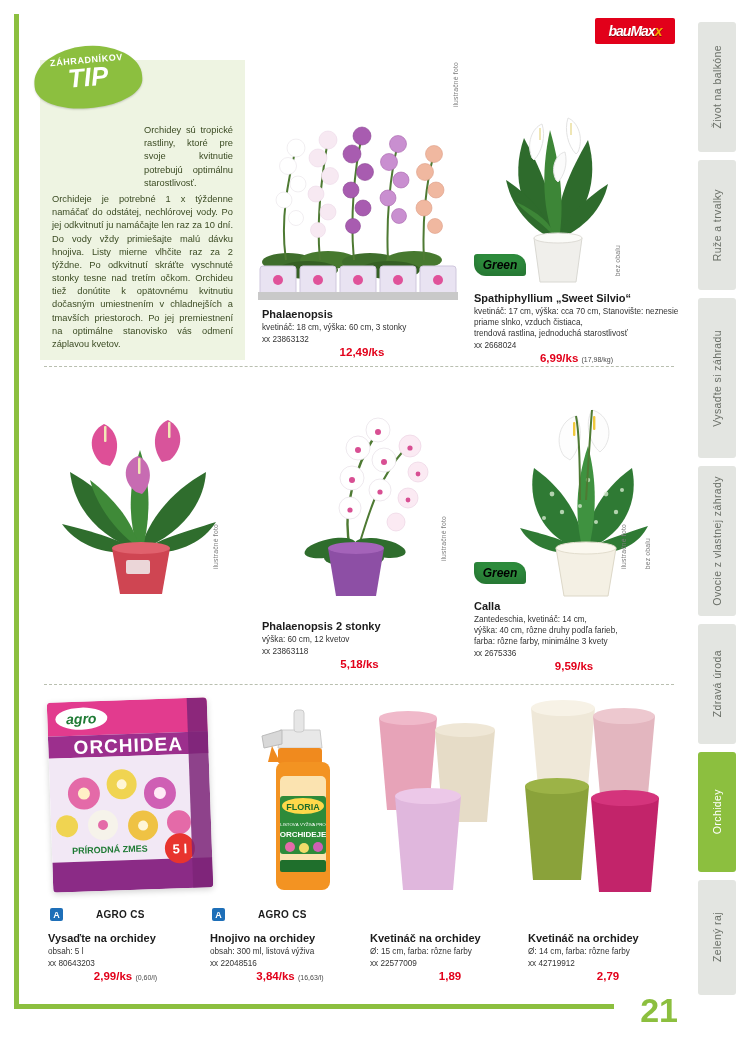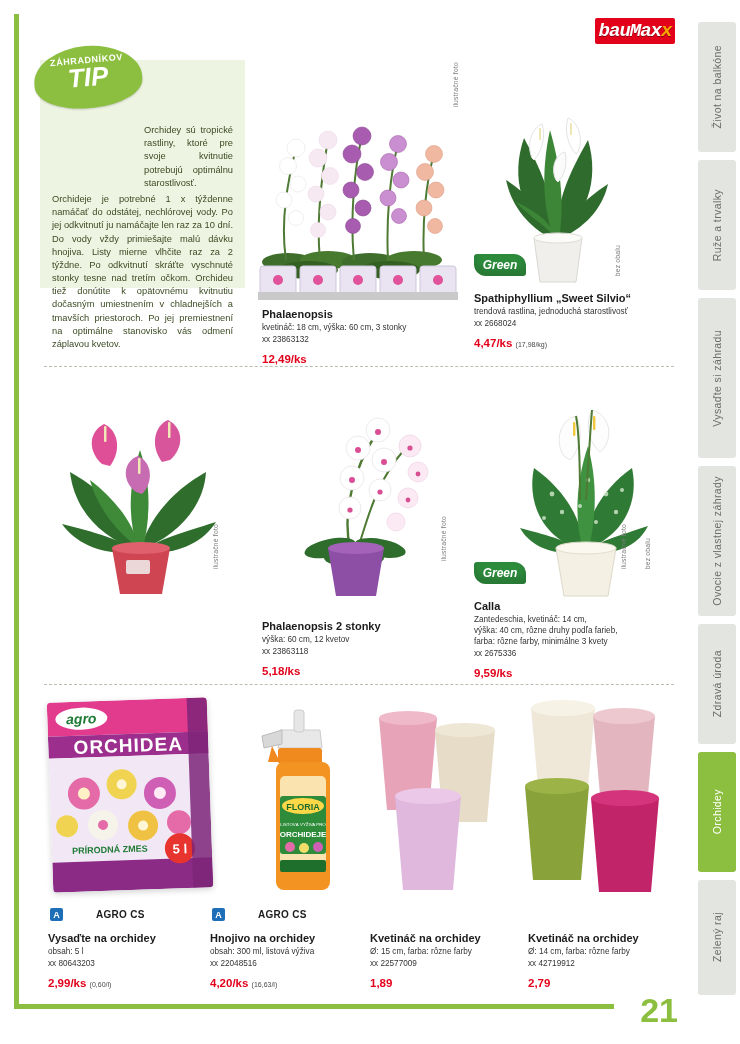--- a/index.html
+++ b/index.html
@@ -50,29 +50,29 @@
   }
 
   
   .logo {
     position:absolute; left:595px; top:18px; width:80px; height:26px;
     background:#e2001a; border-radius:2px;
     display:flex; align-items:center; justify-content:center;
     overflow:hidden;
   }
   .logo .lg {
-    color:#fff; font-size:19px; font-style:italic; font-weight:bold;
-    letter-spacing:-1px; font-family:Liberation Mono, monospace;
+    color:#fff; font-size:14px; font-style:italic; font-weight:bold;
+    letter-spacing:-1px; font-family:Liberation Sans, sans-serif;
     text-shadow:0 1px 0 #8d0010;
   }
   .logo .dot { color:#f7a600; }
 
   
   .tipbox {
-    position:absolute; left:40px; top:60px; width:205px; height:228px;
+    position:absolute; left:40px; top:60px; width:205px; height:300px;
     background:#eef4e2;
     font-size:9.3px; color:#3a4a22; line-height:1.42;
     text-align:justify;
     padding:64px 12px 10px 12px;
   }
   .tip-badge {
     position:absolute; left:34px; top:46px; width:108px; height:62px;
     background:#8cbf3f; border-radius:55% 55% 52% 52% / 60% 60% 45% 45%;
     transform: rotate(-5deg);
     color:#fff; text-align:center;
@@ -93,34 +93,34 @@
 
   
   .prod { position:absolute; }
   .prod .name {
     font-size:11px; font-weight:bold; color:#1b1b1b; margin-bottom:2px;
     line-height:1.2;
   }
   .prod .desc { font-size:8.2px; color:#333; line-height:1.33; }
   .prod .sku { font-size:8.2px; color:#333; margin-top:1px; }
   .prod .price {
-    font-size:11.5px; font-weight:bold; color:#e2001a; margin-top:9px;
+    font-size:11.5px; font-weight:bold; color:#e2001a; margin-top:2px;text-align:center;
   }
   .prod .price .unit { font-size:7px; font-weight:normal; color:#4a4a4a; }
 
   .hr {
     position:absolute; height:1px; background:#cfd4c8;
   }
   .hr.dash { border-top:1px dashed #b9bfb0; background:transparent; }
 
   
   .greenbadge {
     position:absolute; width:52px; height:22px; background:#2d8b3c;
     border-radius:3px 12px 3px 12px;
-    color:#ffffff; font-size:12px; font-style:italic; font-weight:bold;
+    color:#000000; font-size:12px; font-style:italic; font-weight:bold;
     display:flex; align-items:center; justify-content:center;
     box-shadow:inset 0 -6px 8px rgba(0,0,0,.15);
   }
 
   
   .agrologo { position:absolute; display:flex; align-items:center; gap:4px; }
   .agrologo .mark {
     width:13px; height:13px; background:#1e6fb8; border-radius:2px;
     color:#fff; font-size:9px; font-weight:bold;
     display:flex; align-items:center; justify-content:center;
@@ -299,23 +299,24 @@
 
   <div class="prod" style="left:262px; top:308px; width:200px;">
     <div class="name">Phalaenopsis</div>
     <div class="desc">kvetináč: 18 cm, výška: 60 cm, 3 stonky</div>
     <div class="sku">xx 23863132</div>
     <div class="price">12,49/ks</div>
   </div>
 
   <div class="prod" style="left:474px; top:292px; width:205px;">
     <div class="name">Spathiphyllium „Sweet Silvio“</div>
+    <div class="desc">kvetináč: 17 cm, výška: cca 70 cm, Stanovište: neznesie priame slnko, vzduch čistiaca,</div>
     <div class="desc">trendová rastlina, jednoduchá starostlivosť</div>
     <div class="sku">xx 2668024</div>
-    <div class="price"><span>4,47/ks</span> <span class="unit">(17,98/kg)</span></div>
+    <div class="price"><span>6,99/ks</span> <span class="unit">(17,98/kg)</span></div>
   </div>
 
   <div class="hr dash" style="left:44px; top:366px; width:630px;"></div>
 
   <div class="photo" style="left:44px; top:380px; width:190px; height:225px;">
     <svg width="190" height="225" viewBox="0 0 190 225">
       <g fill="#2f6d2d">
         <path d="M95 170 C 55 158, 30 128, 26 92 C 58 110, 84 136, 96 170 Z"></path>
         <path d="M96 170 C 134 156, 160 126, 162 92 C 130 110, 106 136, 96 170 Z"></path>
         <path d="M95 172 C 62 176, 34 166, 18 144 C 50 152, 78 160, 95 172 Z"></path>
@@ -554,21 +555,21 @@
     <div class="name">Vysaďte na orchidey</div>
     <div class="desc">obsah: 5 l</div>
     <div class="sku">xx 80643203</div>
     <div class="price"><span>2,99/ks</span> <span class="unit">(0,60/l)</span></div>
   </div>
 
   <div class="prod" style="left:210px; top:932px; width:160px;">
     <div class="name">Hnojivo na orchidey</div>
     <div class="desc">obsah: 300 ml, listová výživa</div>
     <div class="sku">xx 22048516</div>
-    <div class="price"><span>4,20/ks</span> <span class="unit">(16,63/l)</span></div>
+    <div class="price"><span>3,84/ks</span> <span class="unit">(16,63/l)</span></div>
   </div>
 
   <div class="prod" style="left:370px; top:932px; width:160px;">
     <div class="name">Kvetináč na orchidey</div>
     <div class="desc">Ø: 15 cm, farba: rôzne farby</div>
     <div class="sku">xx 22577009</div>
     <div class="price">1,89</div>
   </div>
 
   <div class="prod" style="left:528px; top:932px; width:160px;">

